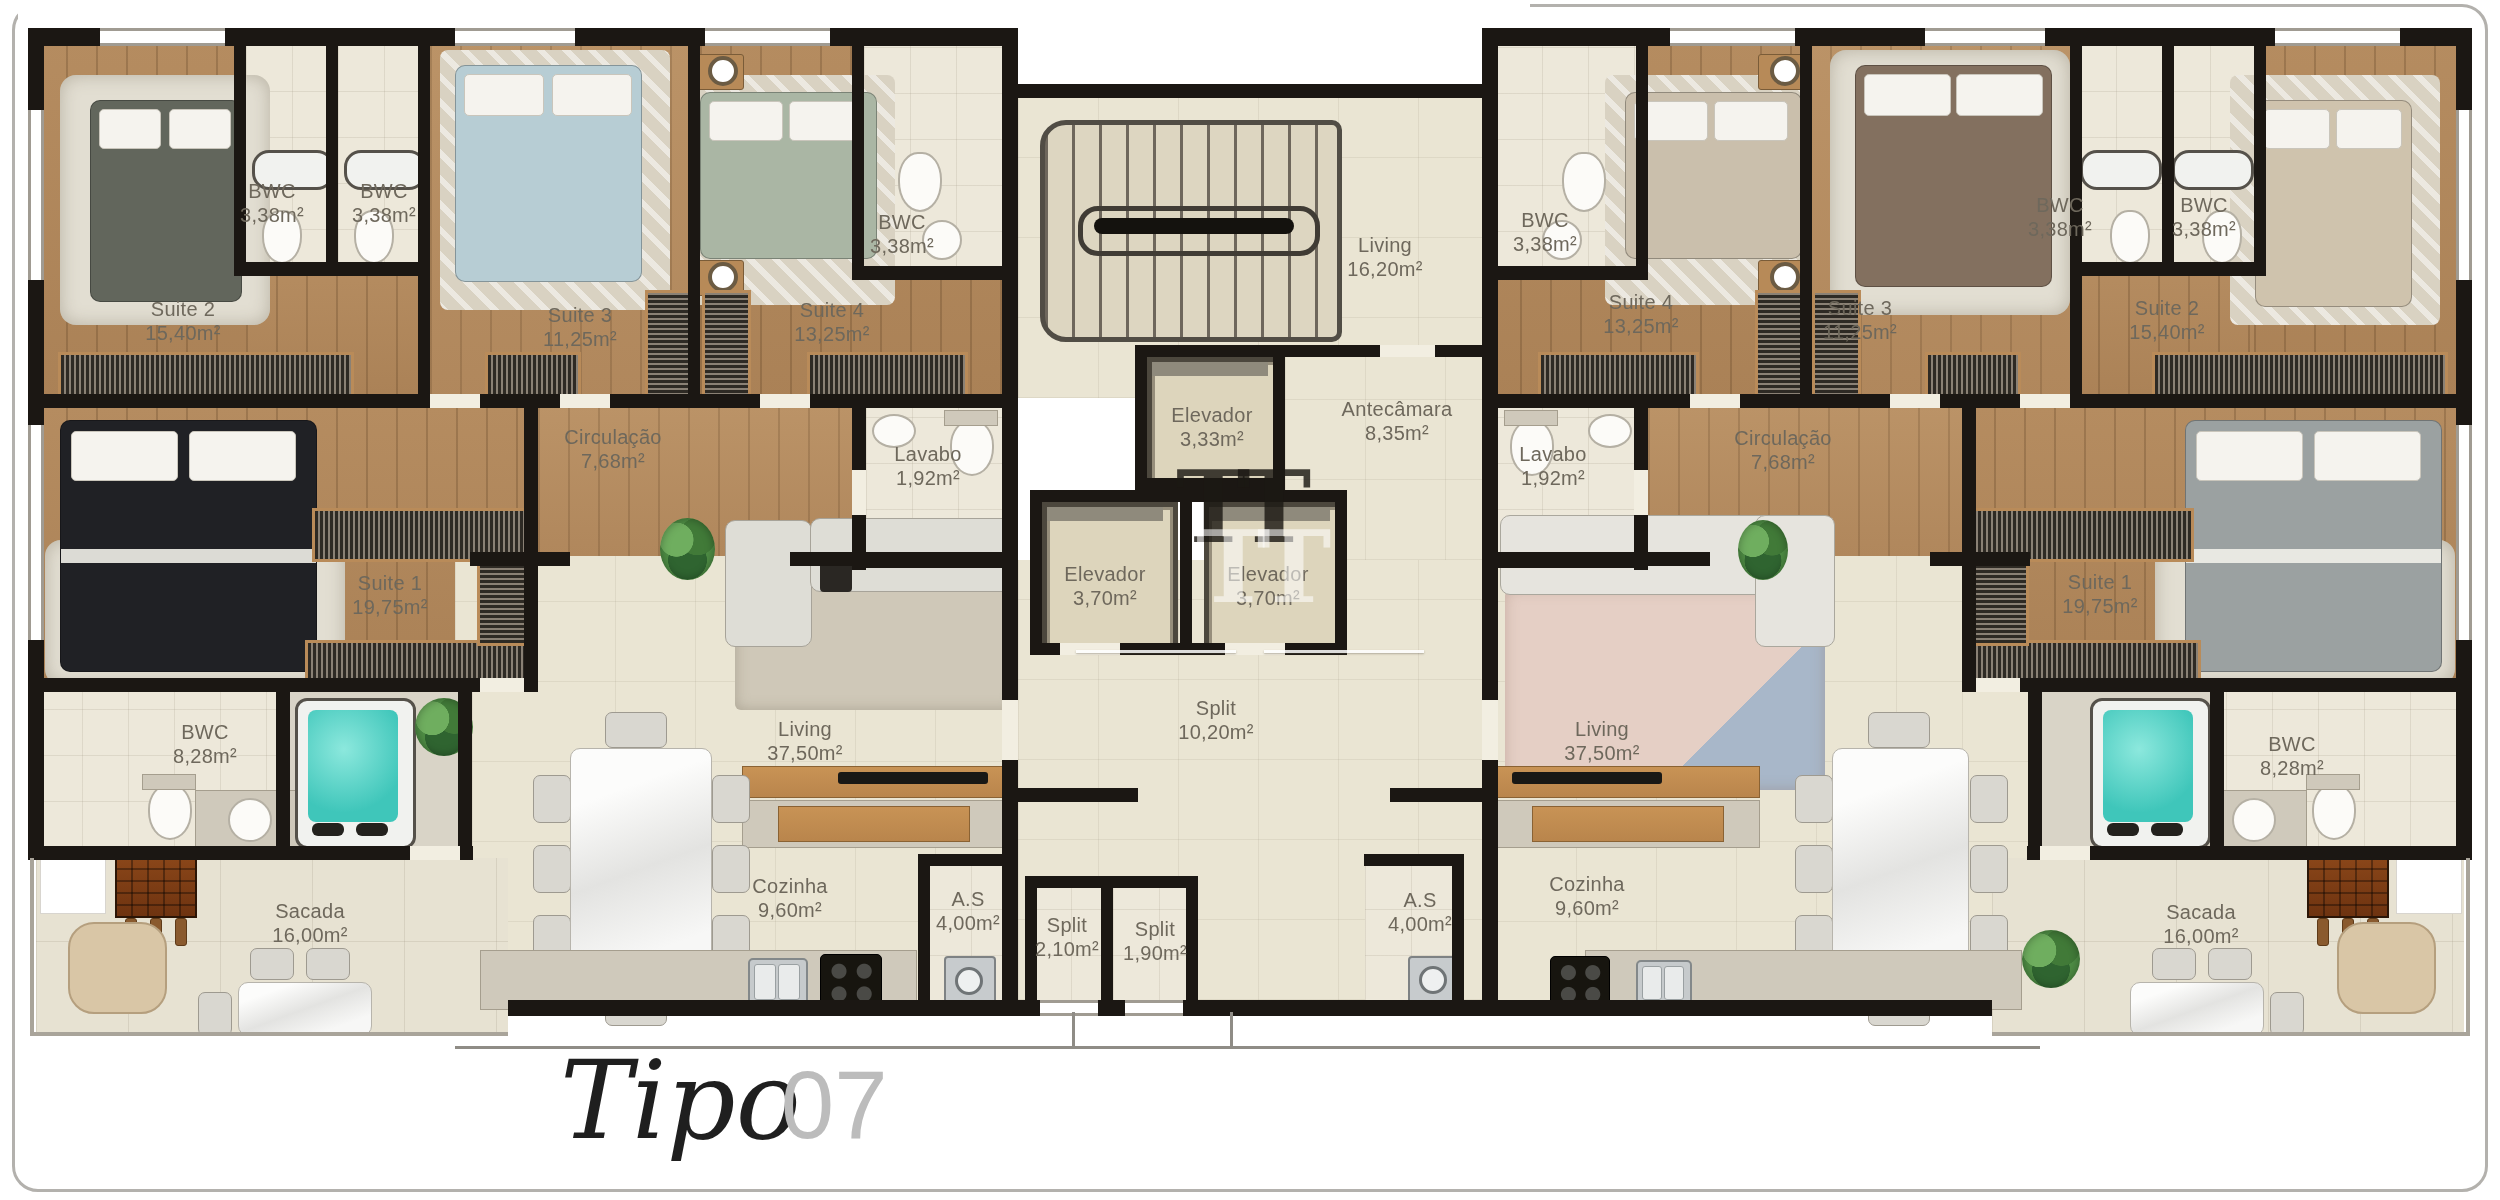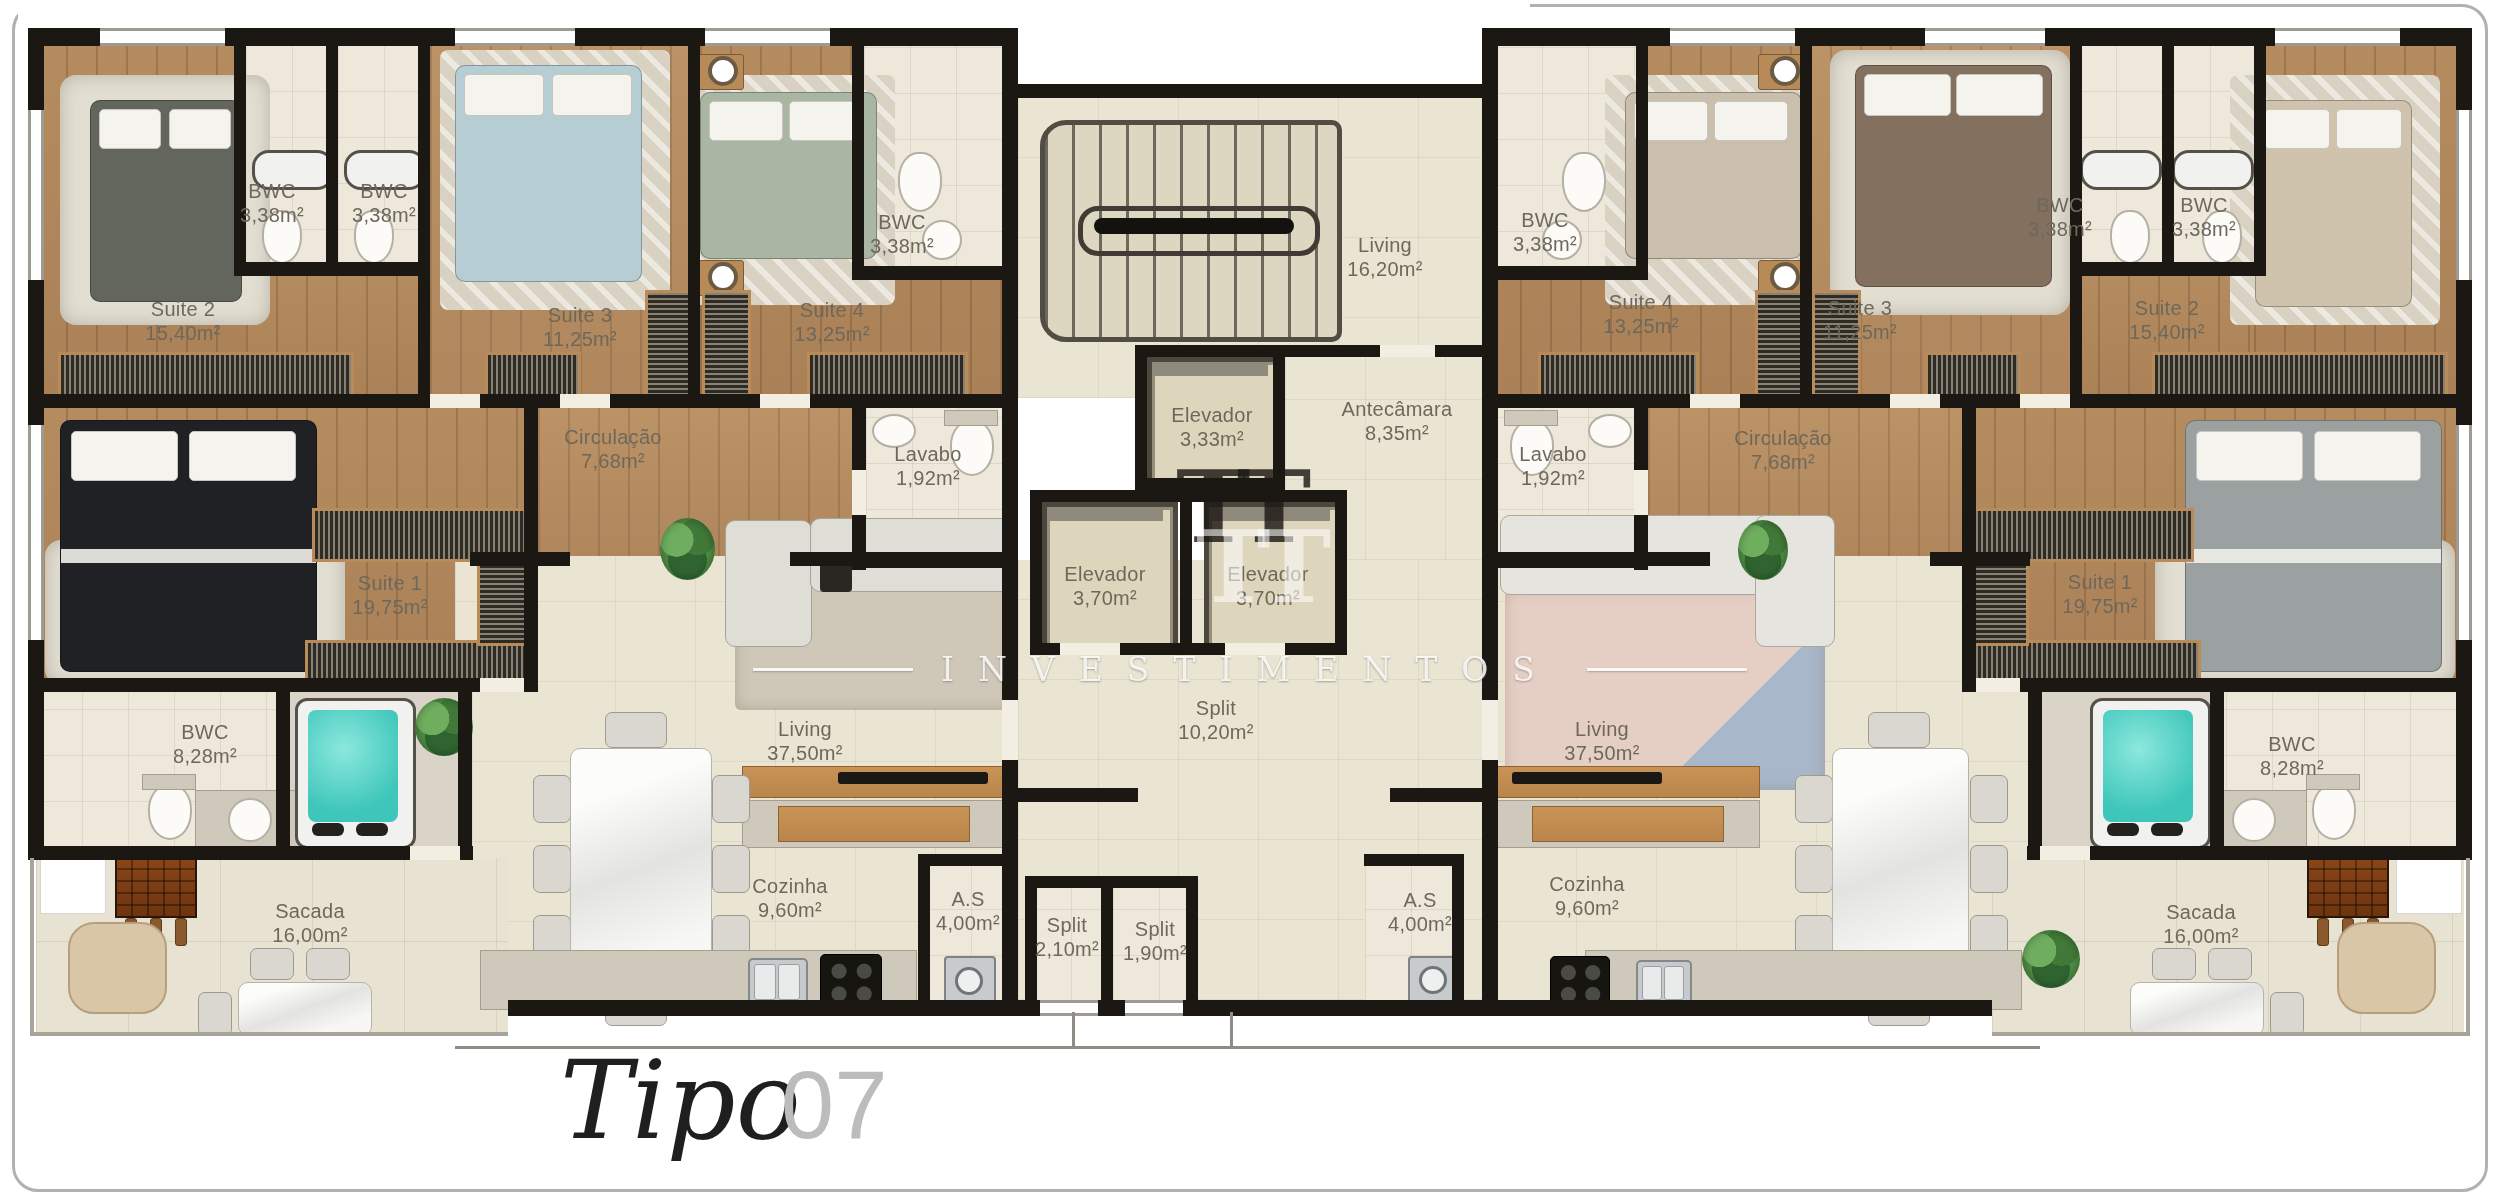--- a/index.html
+++ b/index.html
@@ -575,21 +575,20 @@
   <div class="rl" style="left:2201px;top:925px">
       <span>Sacada</span>
       <span>16,00m²</span>
     </div>
 
   <div id="wm">
     <div class="wm-tt-dark">TT</div>
     <div class="wm-tt-light">TT</div>
     <div class="wm-sub1">
       <span class="dash"></span>
-      <span>INVESTIMENTOS</span>
       <span class="dash"></span>
     </div>
   </div>
 
   <div class="a divline" style="left:455px;top:1046px;width:1585px;height:3px"></div>
   <div class="a divline" style="left:1072px;top:1012px;width:3px;height:34px"></div>
   <div class="a divline" style="left:1230px;top:1012px;width:3px;height:34px"></div>
   <div class="tipo" style="left:560px;top:1038px">
     <span class="script">Tipo</span><span class="num">07</span>
   </div>

